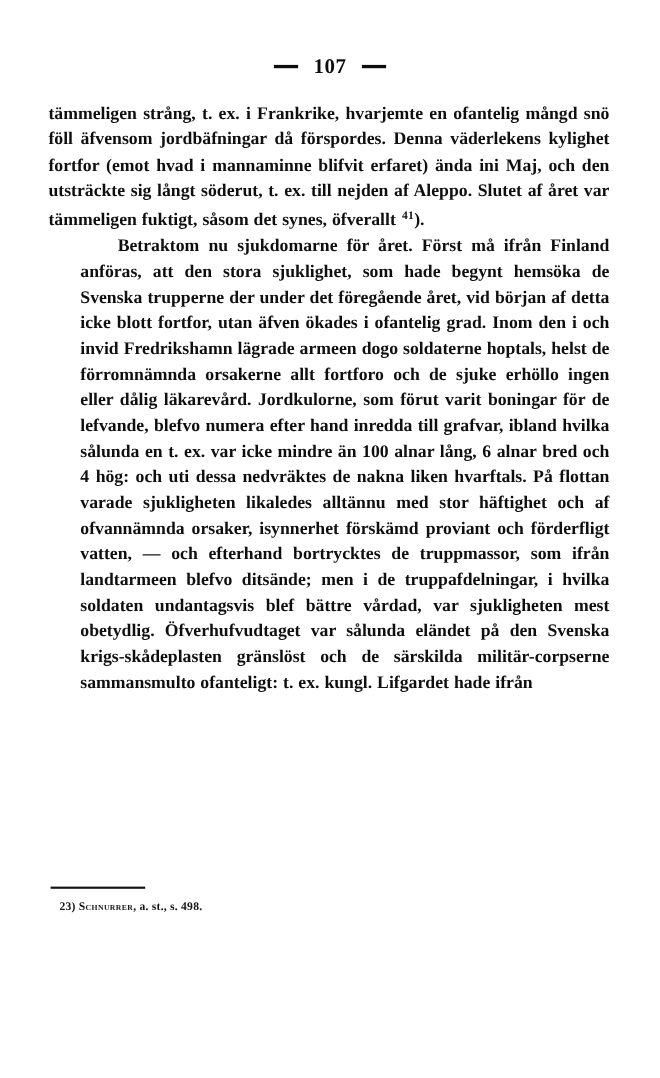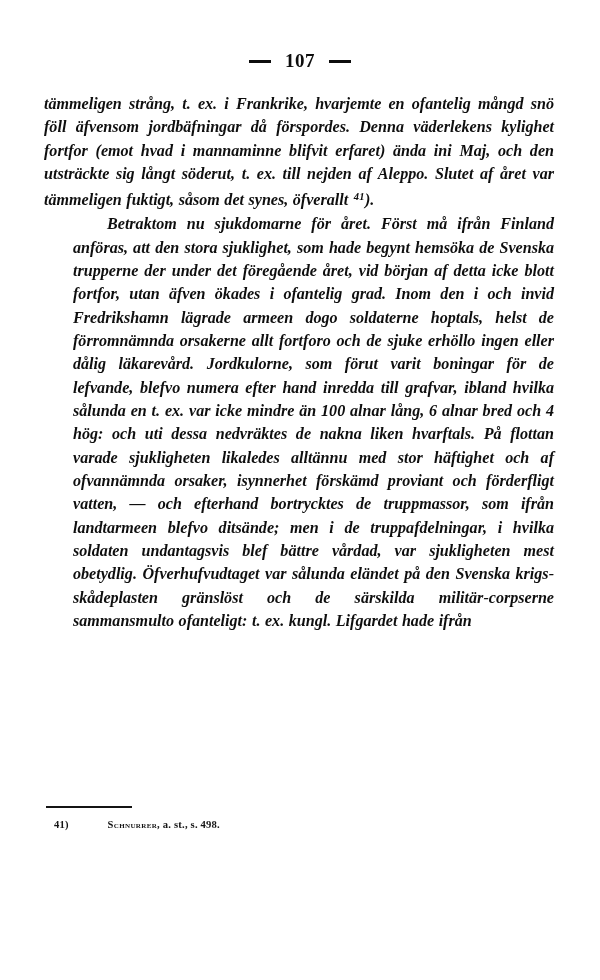--- a/index.html
+++ b/index.html
@@ -58,21 +58,20 @@
 
   p.para {
     margin: 0;
     font-size: 16.1px;
     line-height: 23.35px;
     text-align: justify;
     text-justify: inter-word;
     word-spacing: 0.5px;
     font-weight: bold;
     color: #0f0f0f;
-    font-style: italic;
     -webkit-font-smoothing: none;
   }
   p.para.indent {
     text-indent: 34px;
     margin-left: 29px;
   }
 
   sup.fnref {
     font-size: 10.5px;
     vertical-align: 0.52em;
@@ -99,21 +98,20 @@
     padding-left: 10px;
     font-size: 10.6px;
     line-height: 14px;
     font-weight: bold;
     color: #141414;
     letter-spacing: 0.2px;
   }
   .smallcaps {
     font-variant: small-caps;
     letter-spacing: 0.35px;
-    margin-left: 36px;
   }
   .footnote .num {
     letter-spacing: 0.2px;
   }
 </style>
 </head>
 <body>
 
 <div class="page">
 
@@ -124,17 +122,17 @@
   <div class="textblock">
 
     <p class="para"><span>tämmeligen strång, t. ex. i Frankrike, hvarjemte en ofantelig mångd snö föll äfvensom jordbäfningar då förspordes. Denna väderlekens kylighet fortfor (emot hvad i mannaminne blifvit erfaret) ända ini Maj, och den utsträckte sig långt söderut, t. ex. till nejden af Aleppo. Slutet af året var tämmeligen fuktigt, såsom det synes, öfverallt </span><sup class="fnref">41</sup><span>).</span></p>
 
     <p class="para indent"><span>Betraktom nu sjukdomarne för året. Först må ifrån Finland anföras, att den stora sjuklighet, som hade begynt hemsöka de Svenska trupperne der under det föregående året, vid början af detta icke blott fortfor, utan äfven ökades i ofantelig grad. Inom den i och invid Fredrikshamn lägrade armeen dogo soldaterne hoptals, helst de förromnämnda orsakerne allt fortforo och de sjuke erhöllo ingen eller dålig läkarevård. Jordkulorne, som förut varit boningar för de lefvande, blefvo numera efter hand inredda till grafvar, ibland hvilka sålunda en t. ex. var icke mindre än 100 alnar lång, 6 alnar bred och 4 hög: och uti dessa nedvräktes de nakna liken hvarftals. På flottan varade sjukligheten likaledes alltännu med stor häftighet och af ofvannämnda orsaker, isynnerhet förskämd proviant och förderfligt vatten, — och efterhand bortrycktes de truppmassor, som ifrån landtarmeen blefvo ditsände; men i de truppafdelningar, i hvilka soldaten undantagsvis blef bättre vårdad, var sjukligheten mest obetydlig. Öfverhufvudtaget var sålunda eländet på den Svenska krigs-skådeplasten gränslöst och de särskilda militär-corpserne sammansmulto ofanteligt: t. ex. kungl. Lifgardet hade ifrån</span></p>
 
   </div>
 
   <div class="footnote-area">
     <div class="footnote-rule"></div>
-    <p class="footnote"><span class="num">41)</span>
+    <p class="footnote"><span class="num">23)</span>
       <span class="smallcaps">Schnurrer</span><span>, a. st., s. 498.</span></p>
   </div>
 
 </div>
 
 </body></html>

